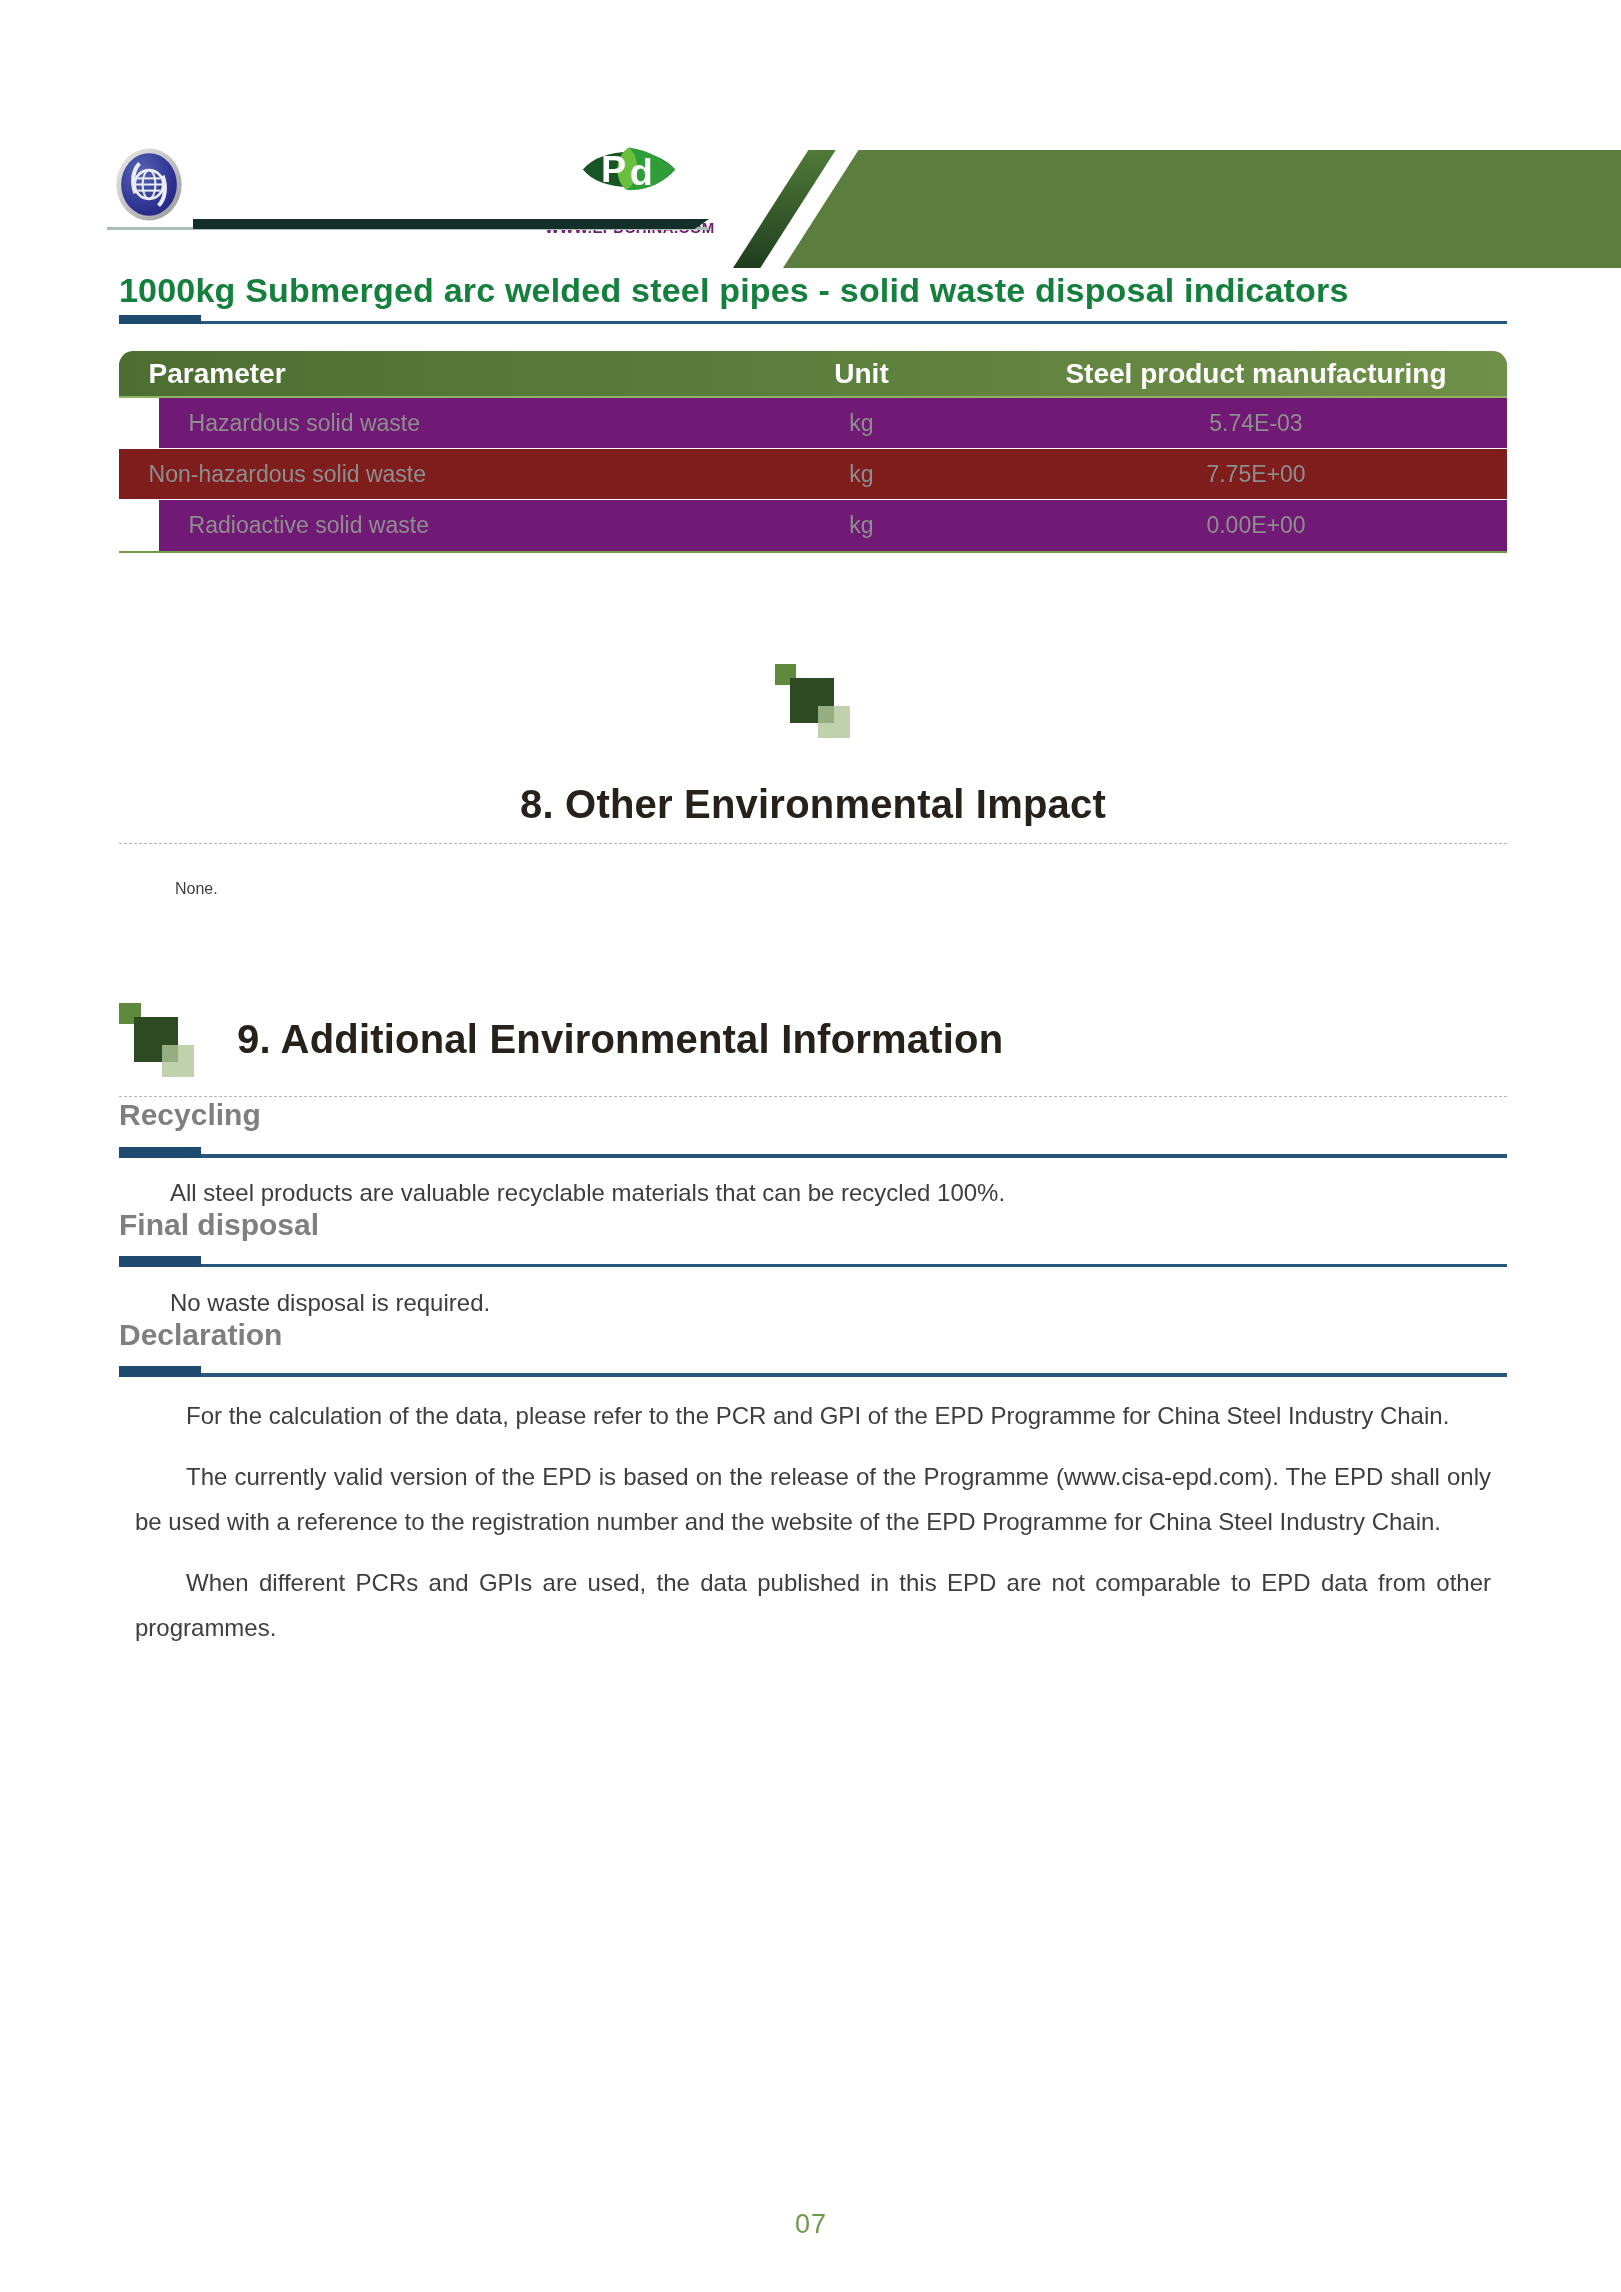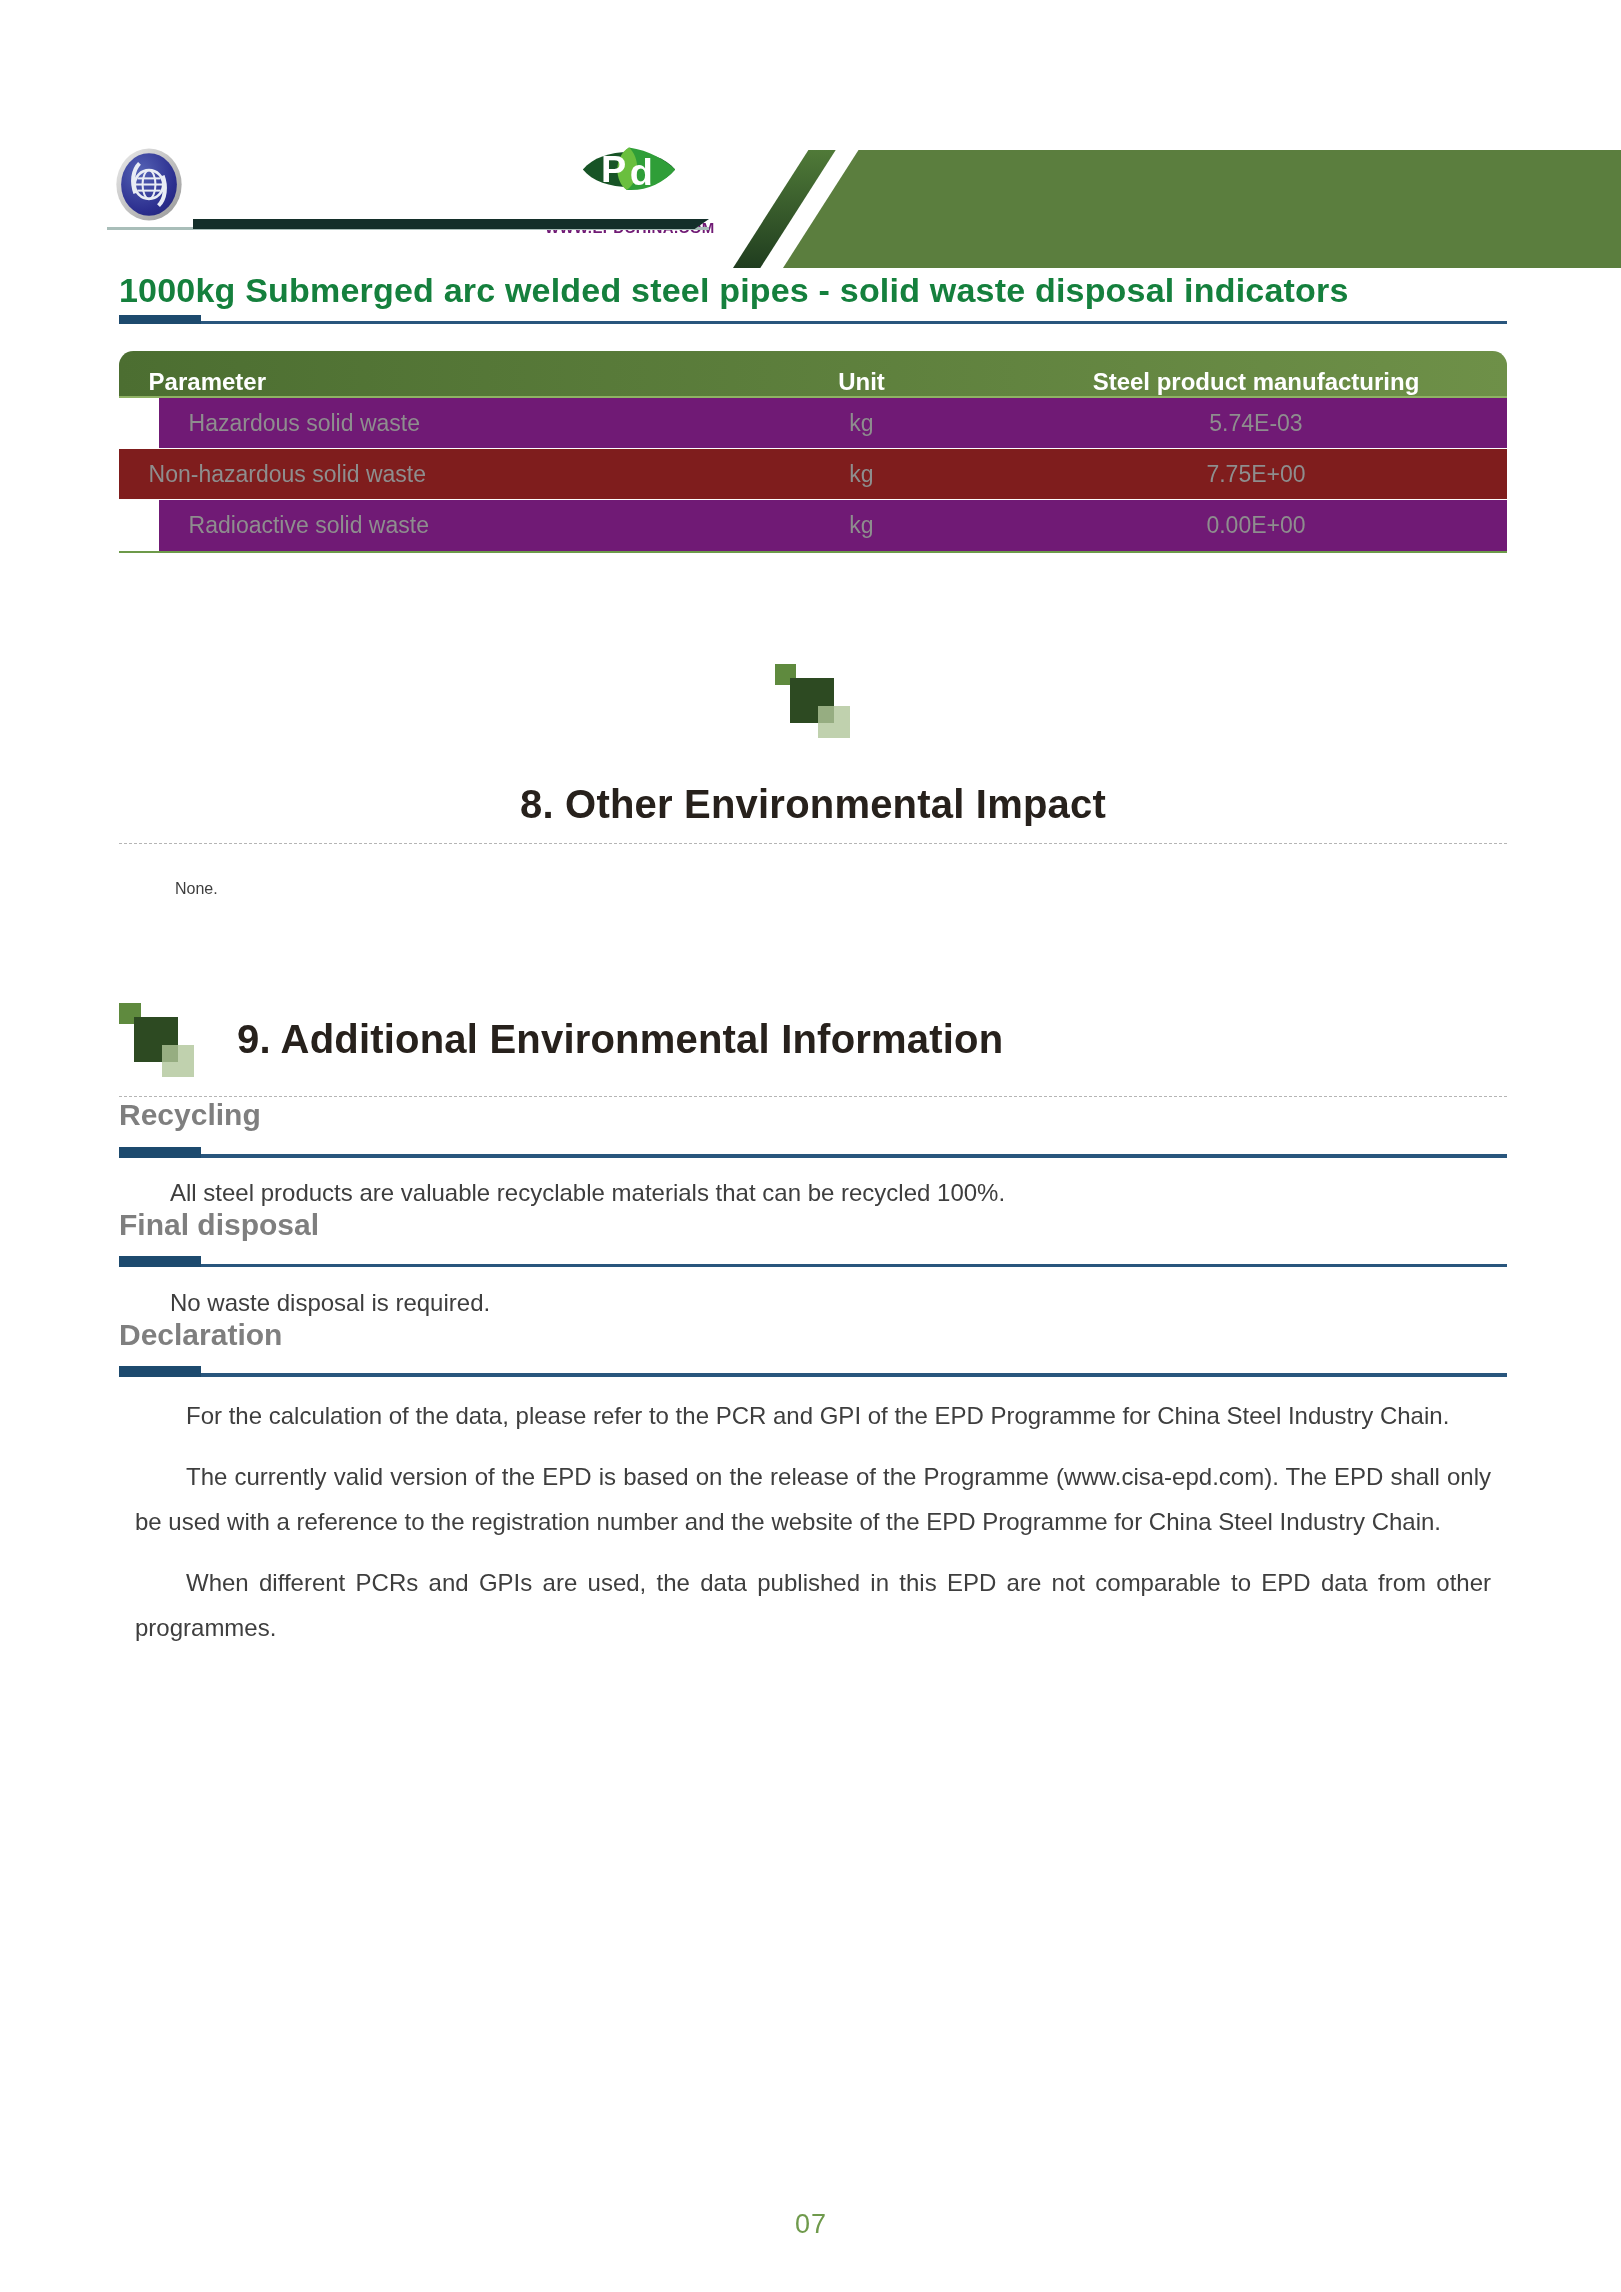--- a/index.html
+++ b/index.html
@@ -25,24 +25,24 @@
   h1.doc-title { margin:0; font-size:34px; line-height:41px; font-weight:bold; color:#15803d; letter-spacing:0.2px; }
 
   .h-rule { position:relative; height:9.9px; margin-top:3.6px; }
   .h-rule .thin  { position:absolute; left:0; right:0; bottom:0; height:3.6px; background:#29567d; }
   .h-rule .thick { position:absolute; left:0; bottom:0; width:82px; height:9.9px; background:#1d4a6e; }
   .h-rule.tall { height:10.7px; margin-top:13.4px; }
   .h-rule.tall .thick { height:10.7px; }
 
   
   .epd-table { margin-top:27px; }
-  .t-head { display:flex; align-items:flex-end; box-sizing:border-box; height:47px;
+  .t-head { display:flex; align-items:center; box-sizing:border-box; height:47px;
             background:linear-gradient(90deg,#4c6e31,#6e9048);
             border-radius:14.3px 14.3px 0 0; border-bottom:2.7px solid #8fb264;
-            color:#ffffff; font-weight:bold; font-size:24px; }
+            color:#ffffff; font-weight:bold; font-size:28px; }
   .t-body { border-bottom:2.7px solid #6d9a4a; }
   .t-row { display:flex; align-items:center; box-sizing:border-box; height:51px;
            font-size:23px; color:#8e8e8e; background:#7f1d1d; border-bottom:1.8px solid #fcfcfc; }
   .t-row.odd { background:#701a75;margin-left:40px; }
   .t-row:last-child { border-bottom:none; }
   .c1 { flex:1; padding-left:29.6px; text-align:left; }
   .c2 { width:287px; text-align:center; }
   .c3 { width:502px; text-align:center; }
 
   

